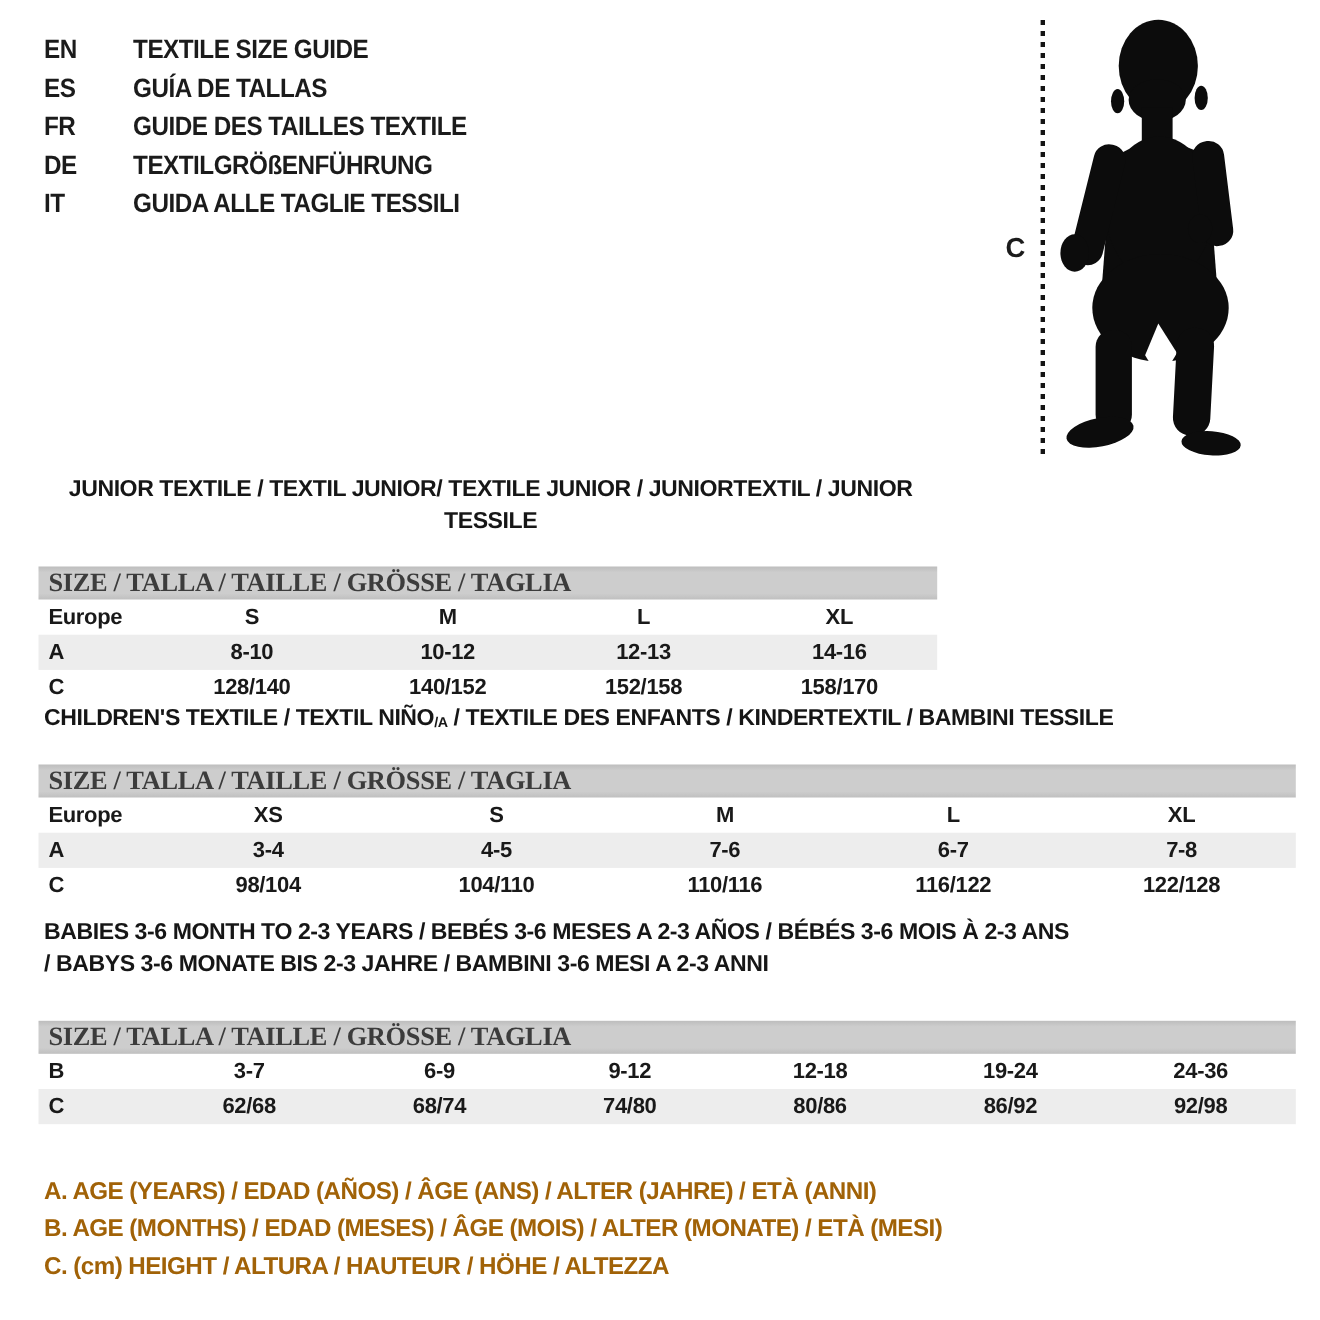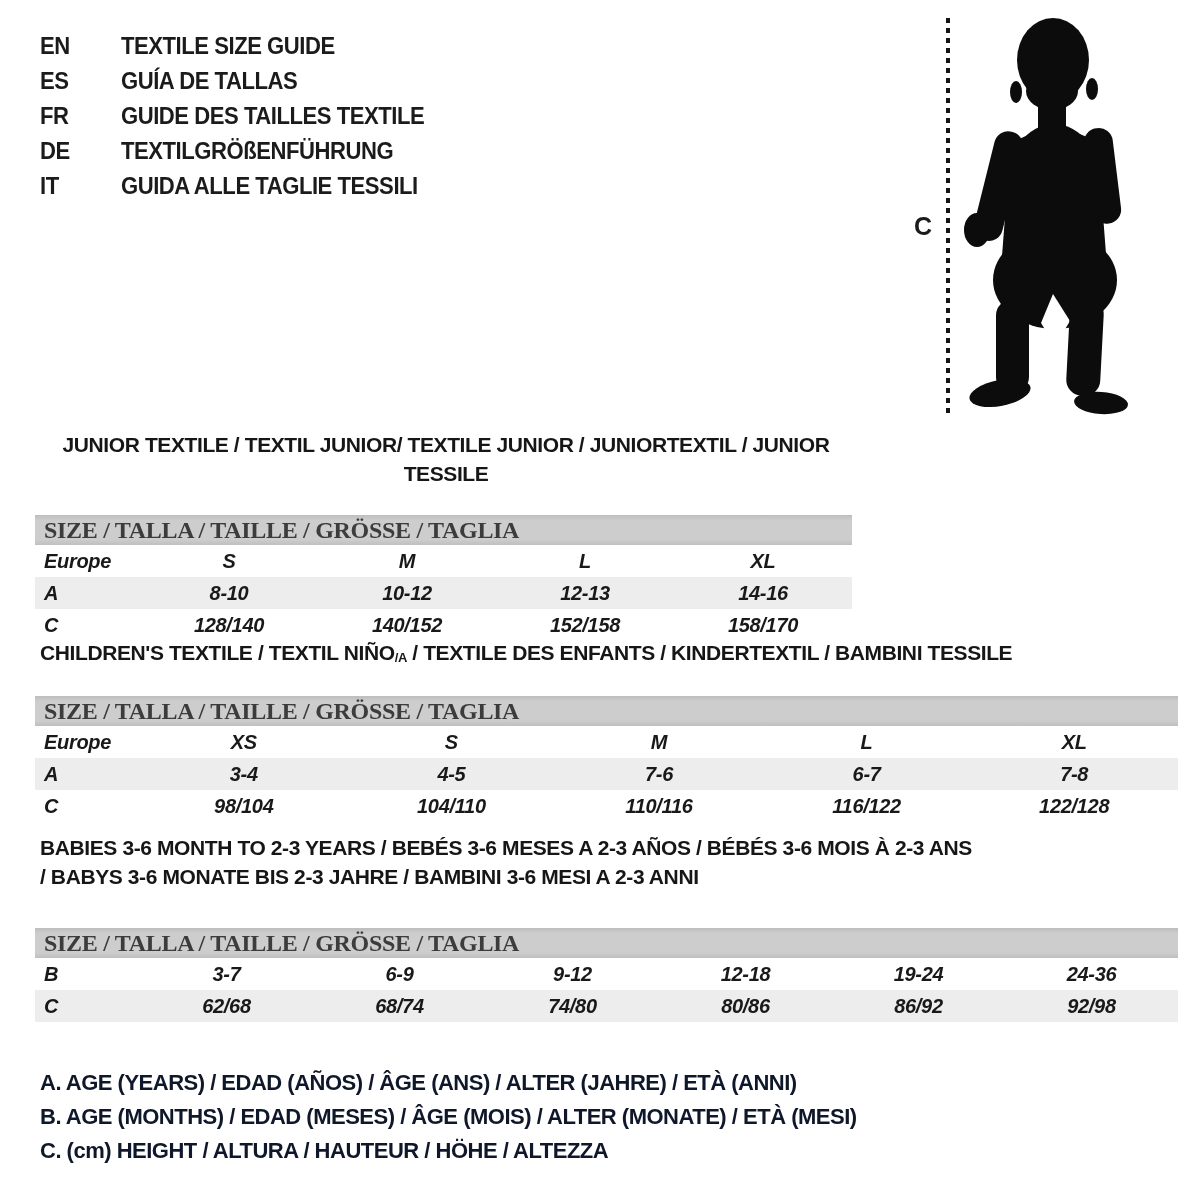--- a/index.html
+++ b/index.html
@@ -54,31 +54,31 @@
   }
 
   .table-header {
     height:30px; line-height:30px;
     background:linear-gradient(#bdbdbd, #cdcdcd 18%, #cdcdcd 82%, #bfbfbf);
     font-size:24px; font-weight:700; letter-spacing:-0.3px;
     color:#3c3c3c; padding-left:9px;font-family:Liberation Serif, serif;
   }
   .trow {
     display:flex; height:32px; align-items:center;
-    font-size:20px; font-weight:700; letter-spacing:-0.3px; color:#191919;font-style:italic;
+    font-size:20px; font-weight:700; letter-spacing:-0.3px; color:#191919;
   }
   .trow.shaded { background:#ededed; }
   .tlabel { width:105px; padding-left:9px; }
   .tcell  { flex:1; text-align:center; }
 
   
   .footnotes { position:absolute; left:40px; top:1066px; }
   .footnote {
     font-size:22px; font-weight:700; letter-spacing:-0.5px;
-    line-height:34px; white-space:nowrap; color:#0f172a;
+    line-height:34px; white-space:nowrap; color:#a16207;
   }
 </style>
 </head>
 <body>
 
 <div class="lang-list">
     <div class="lang-row">
       <span class="lang-code">EN</span>
       <span class="lang-title">TEXTILE SIZE GUIDE</span>
     </div>

